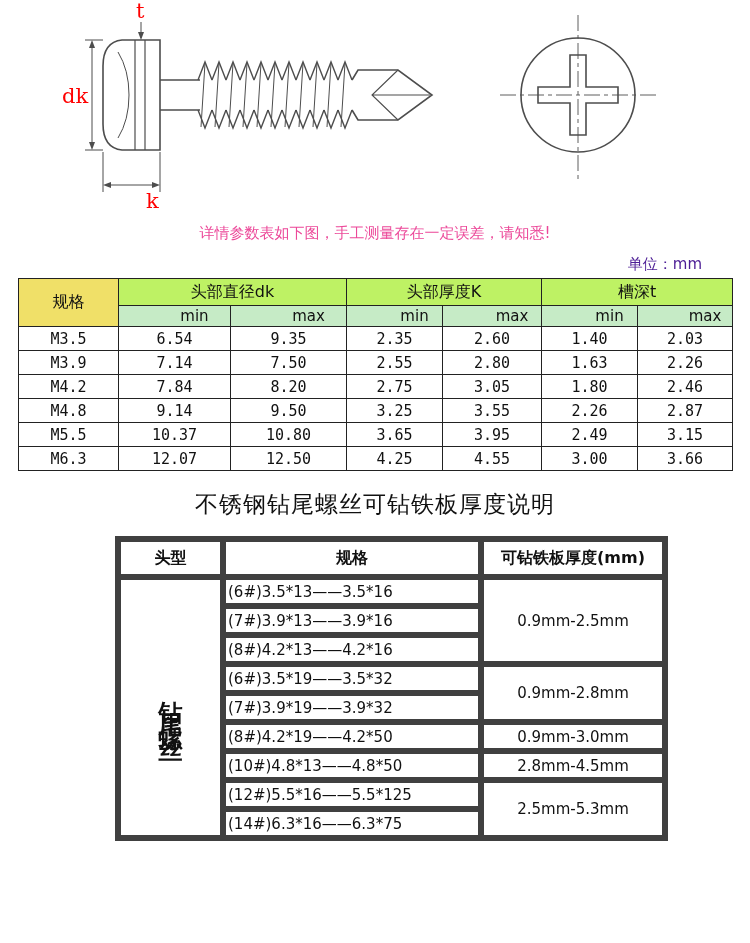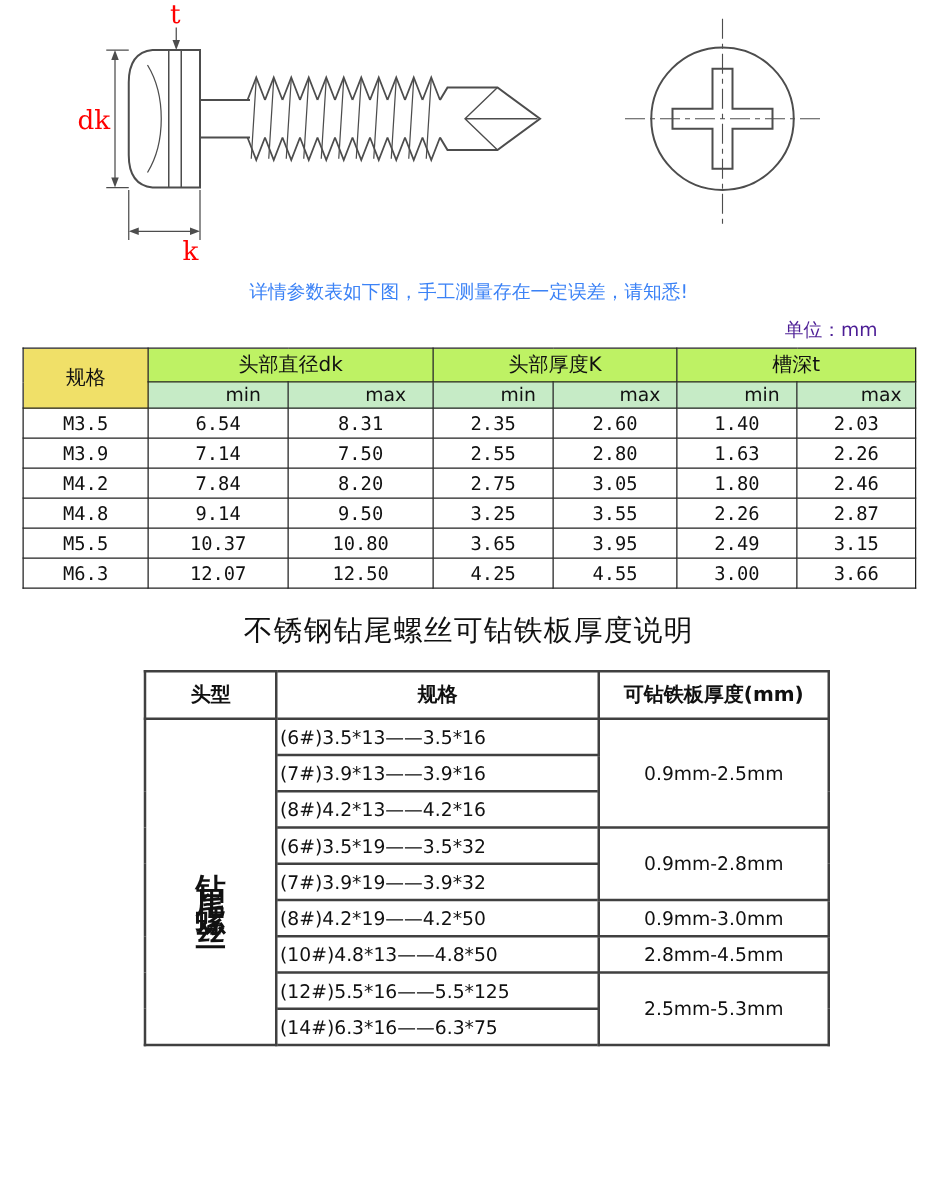--- a/index.html
+++ b/index.html
@@ -9,21 +9,21 @@
     font-family: "DejaVu Sans", "Liberation Sans", sans-serif;
     color: #111;
   }
   .diagram-wrap { width: 750px; height: 212px; }
   svg text.dim-label {
     fill: #ff0000;
     font-family: "DejaVu Serif", "Liberation Serif", serif;
     font-size: 21px;
   }
   .notice {
-    color: #3b82f6; text-align: center;
+    color: #ec4899; text-align: center;
     font-size: 15px; margin-top: 12px;
   }
   .unit-line {
     color: #4c1d95; text-align: right;
     font-size: 15px; padding-right: 48px;
     margin-top: 12px; margin-bottom: 4px;
   }
   table { border-collapse: collapse; }
   
   .spec-table {
@@ -43,21 +43,21 @@
   
   .section-title {
     font-size: 23px; font-weight: normal; text-align: center;
     margin-top: 18px; letter-spacing: 1px; color: #111;
   }
   
   .cap-table {
     margin: 16px 0 0 115px; width: 547px; table-layout: fixed;
     font-size: 15px;
   }
-  .cap-table th, .cap-table td { border: 2px solid #404040; padding: 2px; }
+  .cap-table th, .cap-table td { border: 6px solid #404040; padding: 2px; }
   .cap-table thead th {
     height: 38px; font-size: 16px; font-weight: bold; text-align: center;
   }
   .cap-table tbody td { height: 29px; }
   .cap-table .head-type-cell { text-align: center; vertical-align: middle; }
   .vtext {
     writing-mode: vertical-rl; text-orientation: upright;
     letter-spacing: 12px; font-size: 24px; font-weight: bold;
     margin: 0 auto; display: inline-block;
   }
@@ -140,21 +140,21 @@
       <th class="sub">min</th>
       <th class="sub">max</th>
       <th class="sub">min</th>
       <th class="sub">max</th>
     </tr>
   </thead>
   <tbody>
     <tr>
       <td>M3.5</td>
       <td>6.54</td>
-      <td>8.31</td>
+      <td>9.35</td>
       <td>2.35</td>
       <td>2.60</td>
       <td>1.40</td>
       <td>2.03</td>
     </tr>
     <tr>
       <td>M3.9</td>
       <td>7.14</td>
       <td>7.50</td>
       <td>2.55</td>

